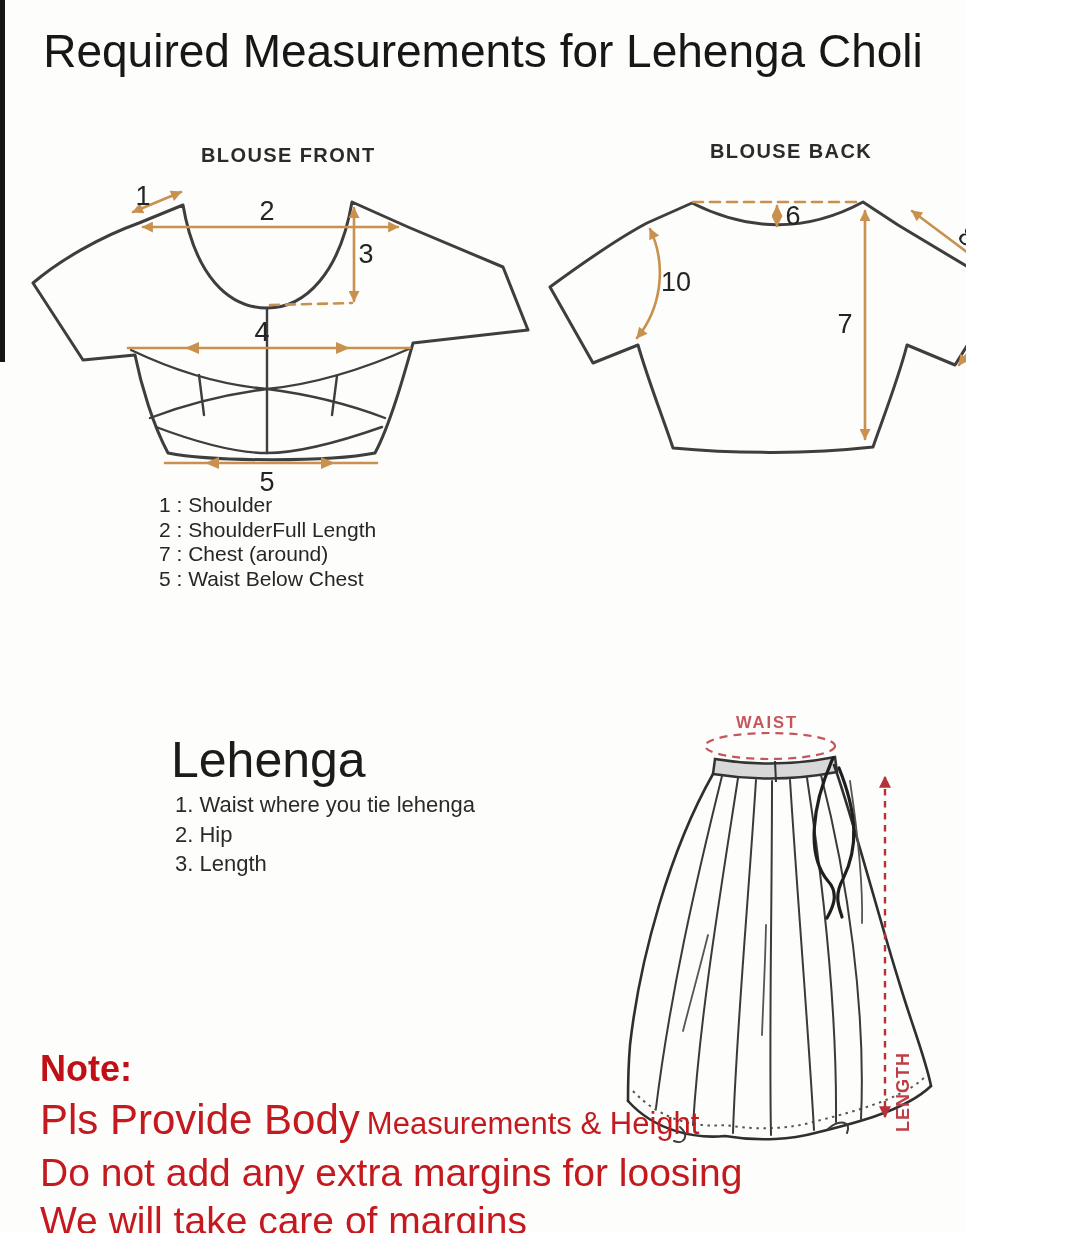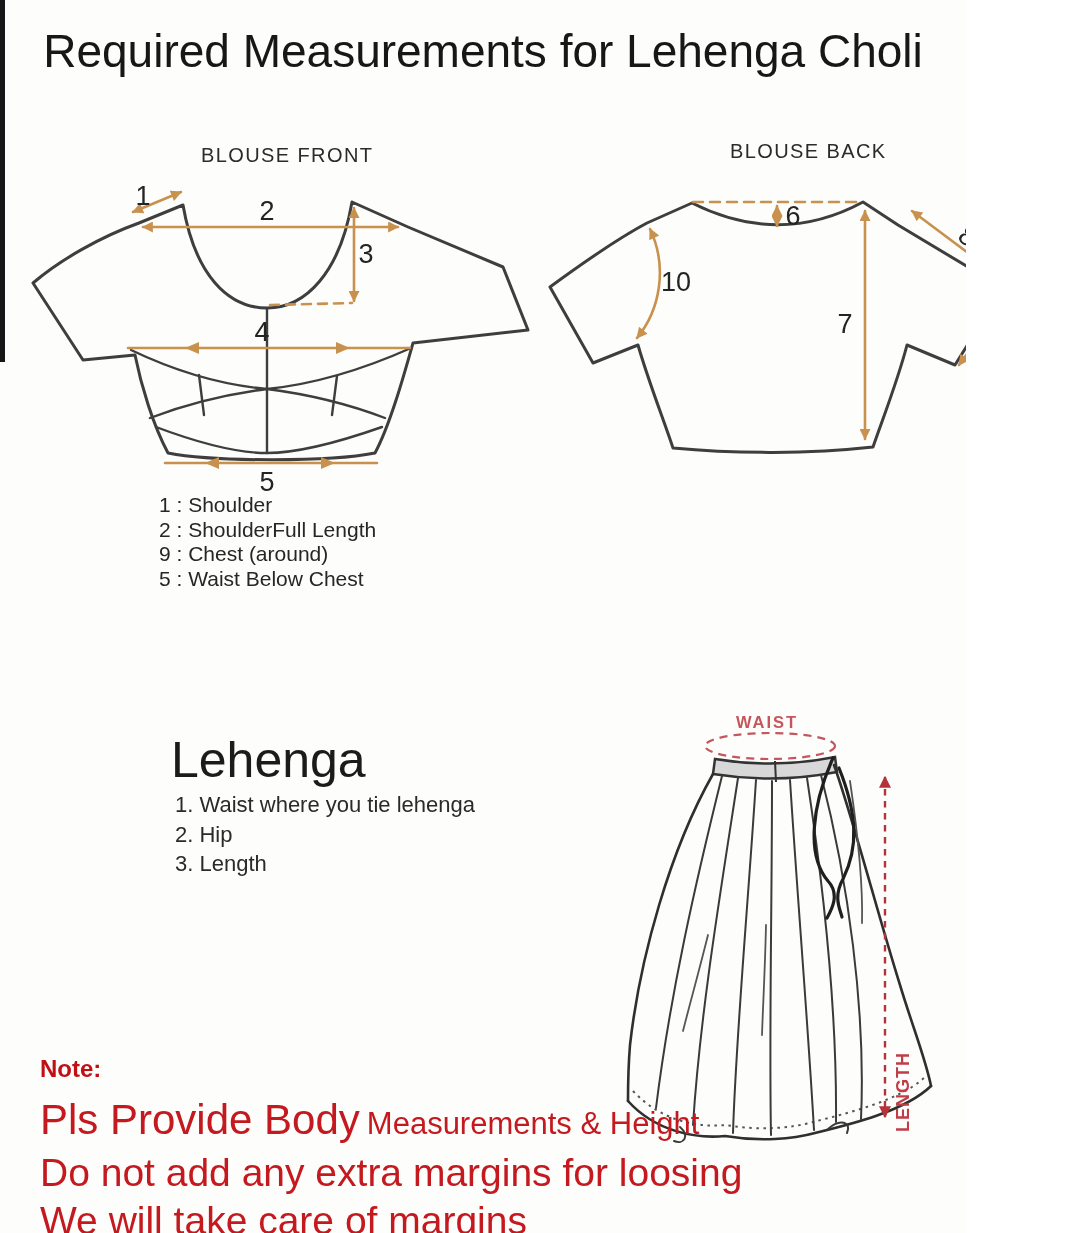--- a/index.html
+++ b/index.html
@@ -1,44 +1,44 @@
 <!DOCTYPE html>
 <html><head>
 <meta charset="utf-8">
 <style>
   html,body{margin:0;padding:0;background:#ffffff;}
   #page{position:relative;width:966px;height:1233px;background:#fdfdfc;overflow:hidden;
         font-family:"Liberation Sans", sans-serif;color:#1f1f1f;}
   .abs{position:absolute;}
   .title{left:0;top:24px;width:100%;text-align:center;font-size:46px;color:#171717;letter-spacing:0px;}
-  .dlabel{font-size:20px;letter-spacing:1.4px;color:#2b2b2b;}
+  .dlabel{font-size:20px;letter-spacing:1.4px;color:#2b2b2b;font-weight:bold;}
   .legend{font-size:21px;line-height:24.6px;color:#262626;white-space:nowrap;}
   .lh-head{font-size:50px;color:#1b1b1b;}
   .lh-list{font-size:22px;line-height:29.5px;color:#2a2a2a;white-space:nowrap;}
   .note{left:40px;top:1046px;z-index:5;white-space:nowrap;}
-  .note-head{font-size:24px;font-weight:bold;color:#c01015;line-height:46px;}
+  .note-head{font-size:36px;font-weight:bold;color:#c01015;line-height:46px;}
   .note-l1{font-size:42px;color:#c4191e;line-height:50px;margin-top:3px;}
   .note-l1 .sub{font-size:31px;margin-left:7px;text-align:right;}
   .note-l2,.note-l3{font-size:39px;color:#c4191e;line-height:48px;}
   .edgebar{left:0;top:0;width:5px;height:362px;background:#161616;}
   svg{position:absolute;overflow:visible;}
   svg text{font-family:"Liberation Sans", sans-serif;}
   .num{font-size:27px;fill:#242424;}
 </style>
 </head>
 <body>
 
 <div id="page">
 
   <div class="abs edgebar"></div>
 
   <div class="abs title">Required Measurements for Lehenga Choli</div>
 
   <div class="abs dlabel" style="left:201px;top:144px;">BLOUSE FRONT</div>
-  <div class="abs dlabel" style="left:730px;top:140px;">BLOUSE BACK</div>
+  <div class="abs dlabel" style="left:710px;top:140px;">BLOUSE BACK</div>
 
   <svg style="left:0;top:175px;" width="540" height="325" viewBox="0 0 540 325">
     <defs>
       <marker id="mo-f" viewBox="0 0 10 10" refX="9" refY="5" markerWidth="13" markerHeight="11" orient="auto-start-reverse" markerUnits="userSpaceOnUse">
         <path d="M0,0 L10,5 L0,10 Z" fill="#c8914e"></path>
       </marker>
     </defs>
     <g stroke="#3e3e3e" stroke-width="3" fill="none" stroke-linecap="round" stroke-linejoin="round">
       <path d="M139,48 L183,30 C195,100 228,133 267,133 C306,133 340,97 352,27 L408,52 L503,92 L528,155 L413,168
                C404,200 390,250 375,278 C330,287 215,287 168,278 C153,250 141,210 135,180
@@ -102,21 +102,21 @@
       <text class="num" x="305" y="158">7</text>
       <text class="num" x="427" y="70" transform="rotate(36 427 62)">8</text>
       <text class="num" x="447" y="172" transform="rotate(55 447 165)">9</text>
       <text class="num" x="136" y="116">10</text>
     </g>
   </svg>
 
   <div class="abs legend" style="left:159px;top:493px;">
     <div>1 : Shoulder</div>
     <div>2 : ShoulderFull Length</div>
-    <div>9 : Chest (around)</div>
+    <div>7 : Chest (around)</div>
     <div>5 : Waist Below Chest</div>
   </div>
 
   <div class="abs lh-head" style="left:171px;top:731px;">Lehenga</div>
   <div class="abs lh-list" style="left:175px;top:790px;">
     <div>1. Waist where you tie lehenga</div>
     <div>2. Hip</div>
     <div>3. Length</div>
   </div>
 

